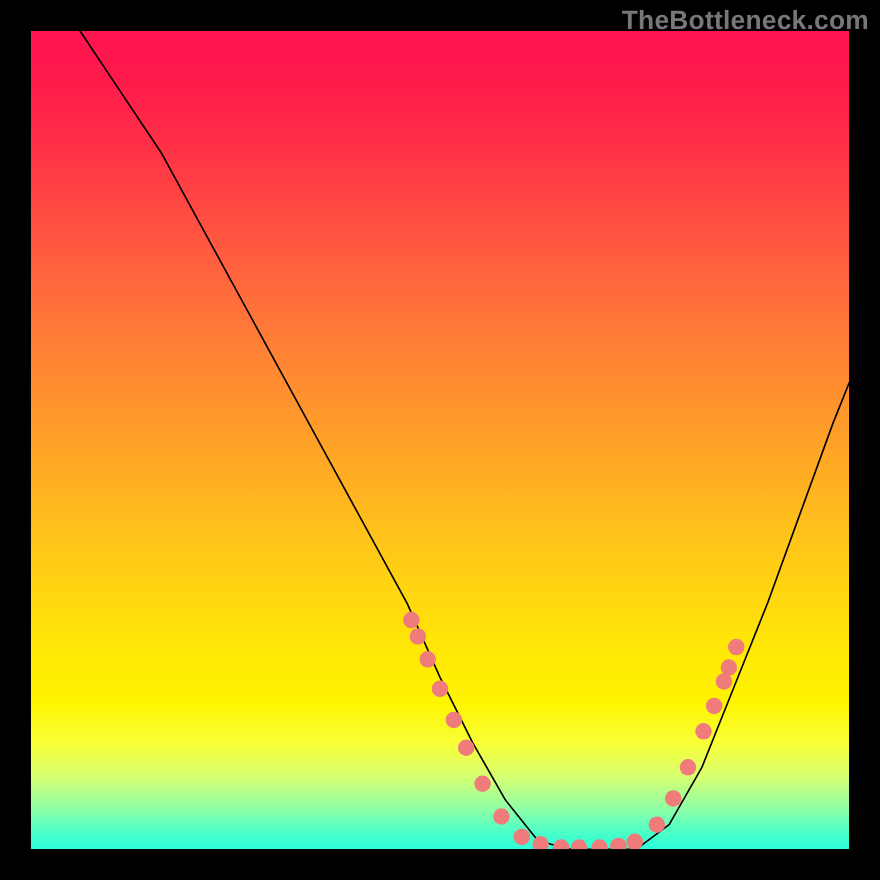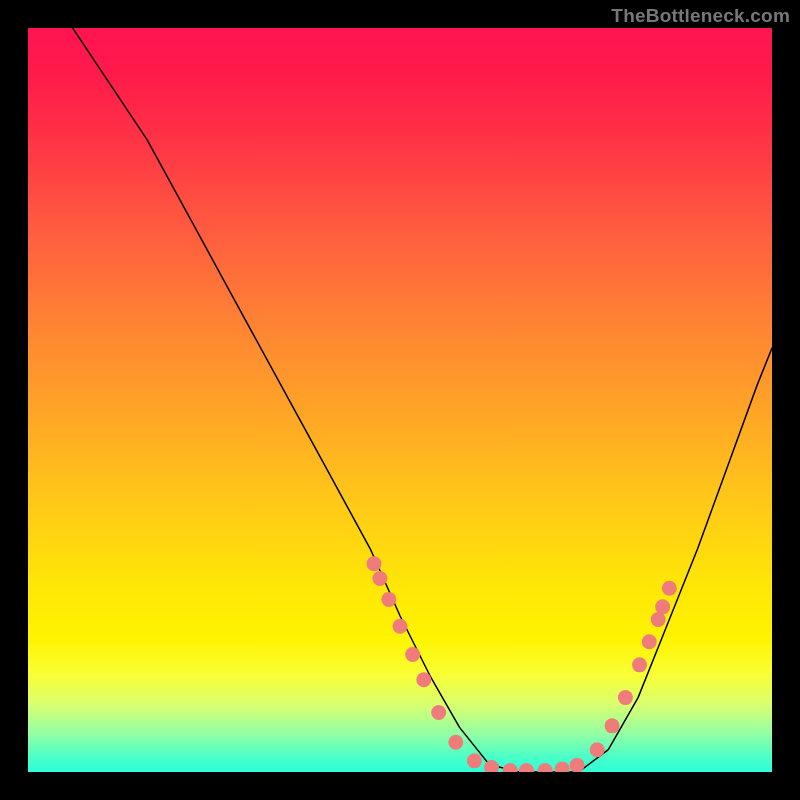--- a/index.html
+++ b/index.html
@@ -48,21 +48,21 @@
       #90ffa6 95%,
       #4affc8 98%,
       #2cffda 100%
     );
   }
   .watermark {
     position: absolute;
     top: 5px;
     right: 10px;
     font-family: Arial, Helvetica, sans-serif;
-    font-size: 19px;
+    font-size: 24px;
     font-weight: 600;
     color: #77777a;
     letter-spacing: 0.2px;
     pointer-events: none;
   }
   svg {
     position: absolute;
     left: 0;
     top: 0;
   }

